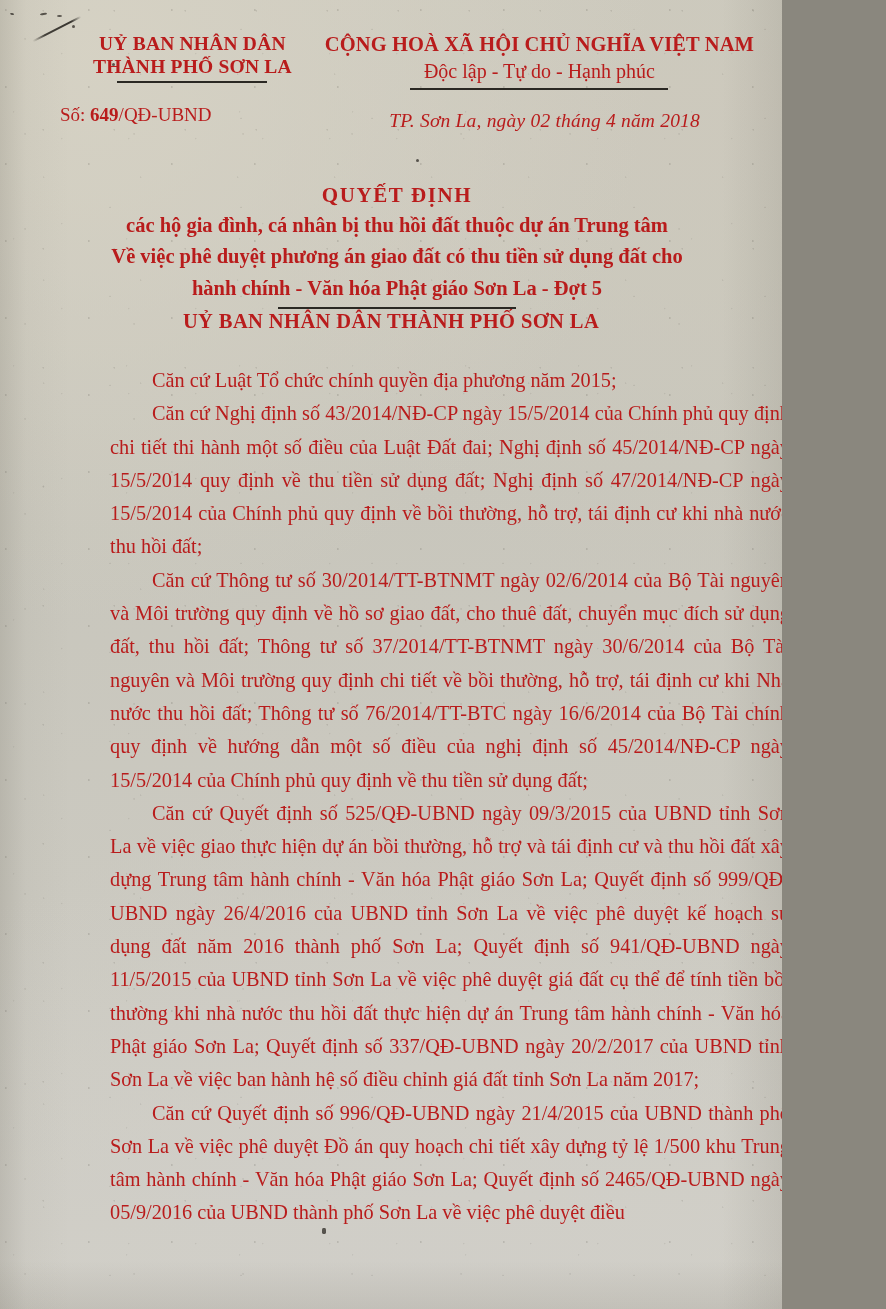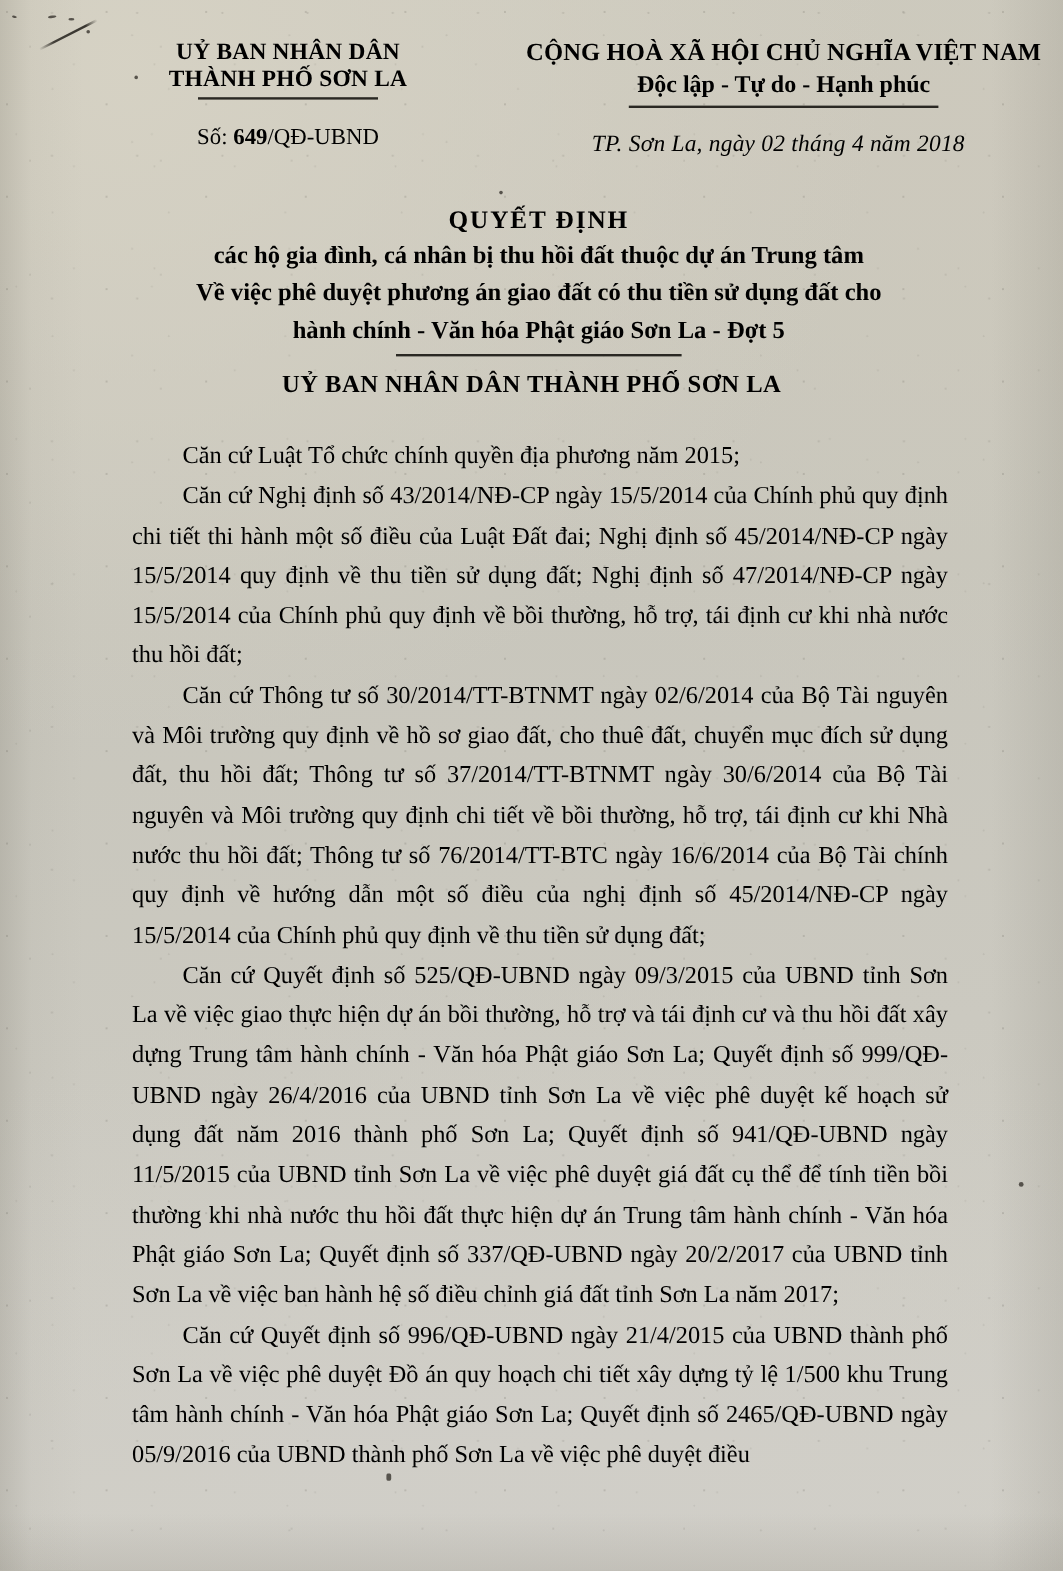--- a/index.html
+++ b/index.html
@@ -5,26 +5,26 @@
 <style>
   html, body {
     margin: 0;
     padding: 0;
     background: #8a877e;
   }
 
   
   .scan {
     position: relative;
-    width: 886px;
+    width: 782px;
     height: 1309px;
     overflow: hidden;
     background: #c9c7bd;
     font-family: "Liberation Serif", "DejaVu Serif", serif;
-    color: #000000;
+    color: #b91c1c;
   }
 
   
   .paper-tone {
     position: absolute;
     inset: 0;
     background:
       radial-gradient(115% 70% at 12% 4%,  rgba(214,210,196,0.95) 0%, rgba(214,210,196,0) 62%),
       radial-gradient(95%  60% at 88% 10%, rgba(205,201,188,0.75) 0%, rgba(205,201,188,0) 60%),
       radial-gradient(120% 55% at 50% 100%, rgba(208,206,200,0.95) 0%, rgba(208,206,200,0) 70%),
@@ -91,54 +91,54 @@
     align-items: flex-start;
   }
   .mast-left {
     width: 360px;
     margin-left: 60px;
     text-align: center;
   }
   .mast-right {
     flex: 1;
     text-align: center;
+    padding-right: 28px;
   }
   .org-line1, .org-line2 {
     font-weight: bold;
     font-size: 19.5px;
     letter-spacing: .2px;
     line-height: 1.18;
     white-space: nowrap;
   }
   .nation-line {
     font-weight: bold;
     font-size: 20.5px;
     letter-spacing: .1px;
     line-height: 1.2;
     white-space: nowrap;
   }
   .motto-line {
-    font-weight: bold;
+    font-weight: normal;
     font-size: 20px;
     line-height: 1.45;
     white-space: nowrap;
   }
   .rule {
     height: 2px;
     background: #2a2823;
     margin: 3px auto 0;
   }
   .rule-org   { width: 150px; }
   .rule-motto { width: 258px; margin-top: 2px; }
 
   .docnum {
     position: absolute;
     left: 60px; top: 104px;
     width: 360px;
-    text-align: center;
     font-size: 19px;
     white-space: nowrap;
   }
   .docnum b { font-weight: bold; }
 
   .place-date {
     position: absolute;
     right: 82px; top: 110px;
     font-style: italic;
     font-size: 19.5px;
@@ -150,20 +150,21 @@
   .title-block {
     position: absolute;
     left: 108px; right: 96px; top: 170px;
     text-align: center;
   }
   .title-main {
     font-weight: bold;
     font-size: 21px;
     letter-spacing: 1.6px;
     line-height: 1.3;
+    margin-top: 12px;
   }
   .title-sub {
     font-weight: bold;
     font-size: 20.5px;
     line-height: 1.42;
     margin-top: 2px;
   }
   .rule-title { width: 238px; margin-top: 4px; }
 
   

